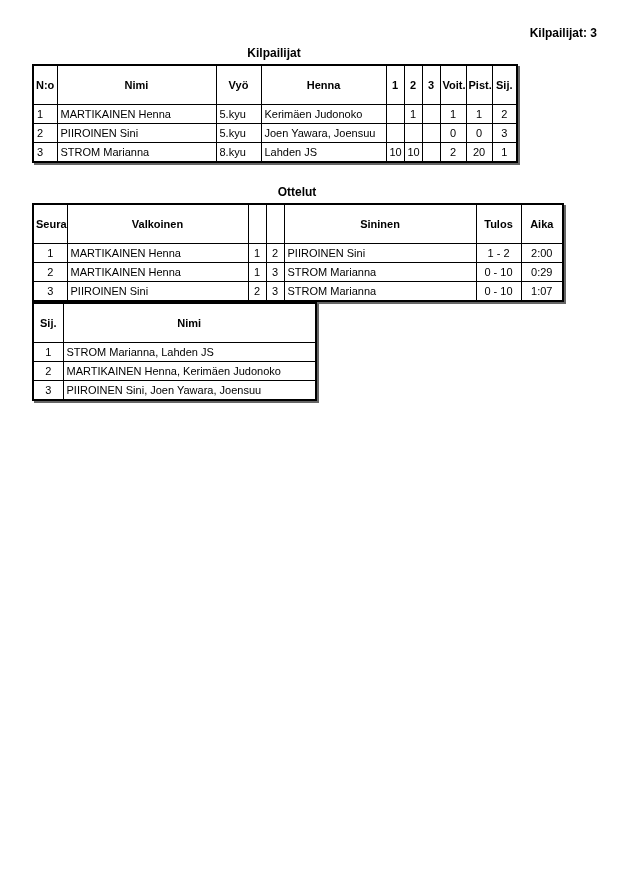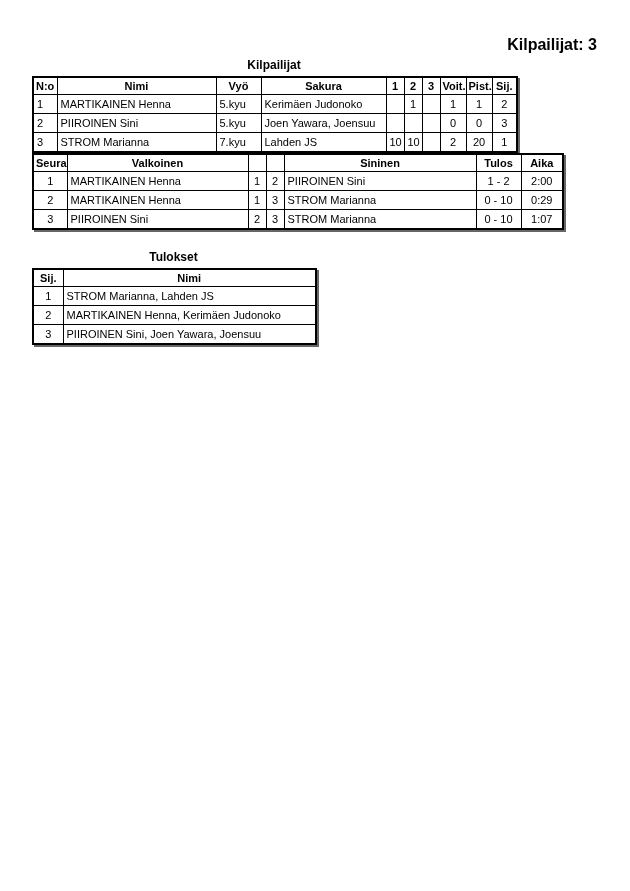--- a/index.html
+++ b/index.html
@@ -6,37 +6,37 @@
   .page{
     width:630px;height:891px;background:#ffffff;position:relative;
     font-family:"Liberation Sans","DejaVu Sans",sans-serif;color:#000;
     box-sizing:border-box;padding-top:24px;
   }
   .title{
     text-align:center;font-size:20px;font-weight:bold;white-space:pre;
     line-height:26px;
   }
   .count{
-    text-align:right;font-size:16px;font-weight:bold;
-    padding-right:33px;line-height:14px;margin-top:14px;
+    text-align:right;font-size:12px;font-weight:bold;
+    padding-right:33px;line-height:14px;margin-top:2px;
   }
   .section-label{
     font-weight:bold;font-size:12px;text-align:center;line-height:14px;
   }
   .lbl-1{width:484px;margin:6px 0 4px 32px;}
   .lbl-2{width:530px;margin:22px 0 4px 32px;}
   .lbl-3{width:283px;margin:20px 0 4px 32px;}
   table{
     border-collapse:collapse;table-layout:fixed;margin-left:32px;
     font-size:11px;box-shadow:2px 2px 0 #666;background:#fff;
   }
   table,th,td{border:1px solid #000;}
   table{border-width:2px;}
   th{
-    font-size:11px;font-weight:bold;padding:1px 2px;height:14px;
+    font-size:11px;font-weight:bold;padding:12px 2px;height:14px;
     text-align:center;overflow:hidden;white-space:nowrap;
   }
   td{
     padding:2px 3px;height:14px;overflow:hidden;white-space:nowrap;
     text-align:left;vertical-align:middle;
   }
   .al{text-align:left;}
   .ac{text-align:center;}
   .t1{width:484px;}
   .t2{width:530px;}
@@ -61,21 +61,21 @@
         <col style="width:18px">
       <col style="width:26px">
         <col style="width:26px">
         <col style="width:25px">
     </colgroup>
     <thead>
       <tr>
         <th class="al">N:o</th>
         <th>Nimi</th>
         <th>Vyö</th>
-        <th>Sakura</th>
+        <th>Henna</th>
         <th>1</th>
         <th>2</th>
         <th>3</th>
         <th>Voit.</th>
         <th>Pist.</th>
         <th>Sij.</th>
       </tr>
     </thead>
     <tbody>
       <tr>
@@ -98,32 +98,33 @@
         <td class="ac"></td>
         <td class="ac"></td>
         <td class="ac"></td>
         <td class="ac">0</td>
         <td class="ac">0</td>
         <td class="ac">3</td>
       </tr>
       <tr>
         <td class="al">3</td>
         <td>STROM Marianna</td>
-        <td>7.kyu</td>
+        <td>8.kyu</td>
         <td>Lahden JS</td>
         <td class="ac">10</td>
         <td class="ac">10</td>
         <td class="ac"></td>
         <td class="ac">2</td>
         <td class="ac">20</td>
         <td class="ac">1</td>
       </tr>
     </tbody>
   </table>
 
+  <div class="section-label lbl-2">Ottelut</div>
   <table class="t2">
     <colgroup>
       <col style="width:34px">
         <col style="width:181px">
         <col style="width:18px">
         <col style="width:18px">
       <col style="width:192px">
         <col style="width:45px">
         <col style="width:42px">
     </colgroup>
@@ -162,21 +163,20 @@
         <td>PIIROINEN Sini</td>
         <td class="ac">2</td>
         <td class="ac">3</td>
         <td>STROM Marianna</td>
         <td class="ac">0 - 10</td>
         <td class="ac">1:07</td>
       </tr>
     </tbody>
   </table>
 
-  <div class="section-label lbl-3">Tulokset</div>
   <table class="t3">
     <colgroup>
       <col style="width:30px">
         <col style="width:253px">
     </colgroup>
     <thead>
       <tr>
         <th>Sij.</th>
         <th>Nimi</th>
       </tr>

